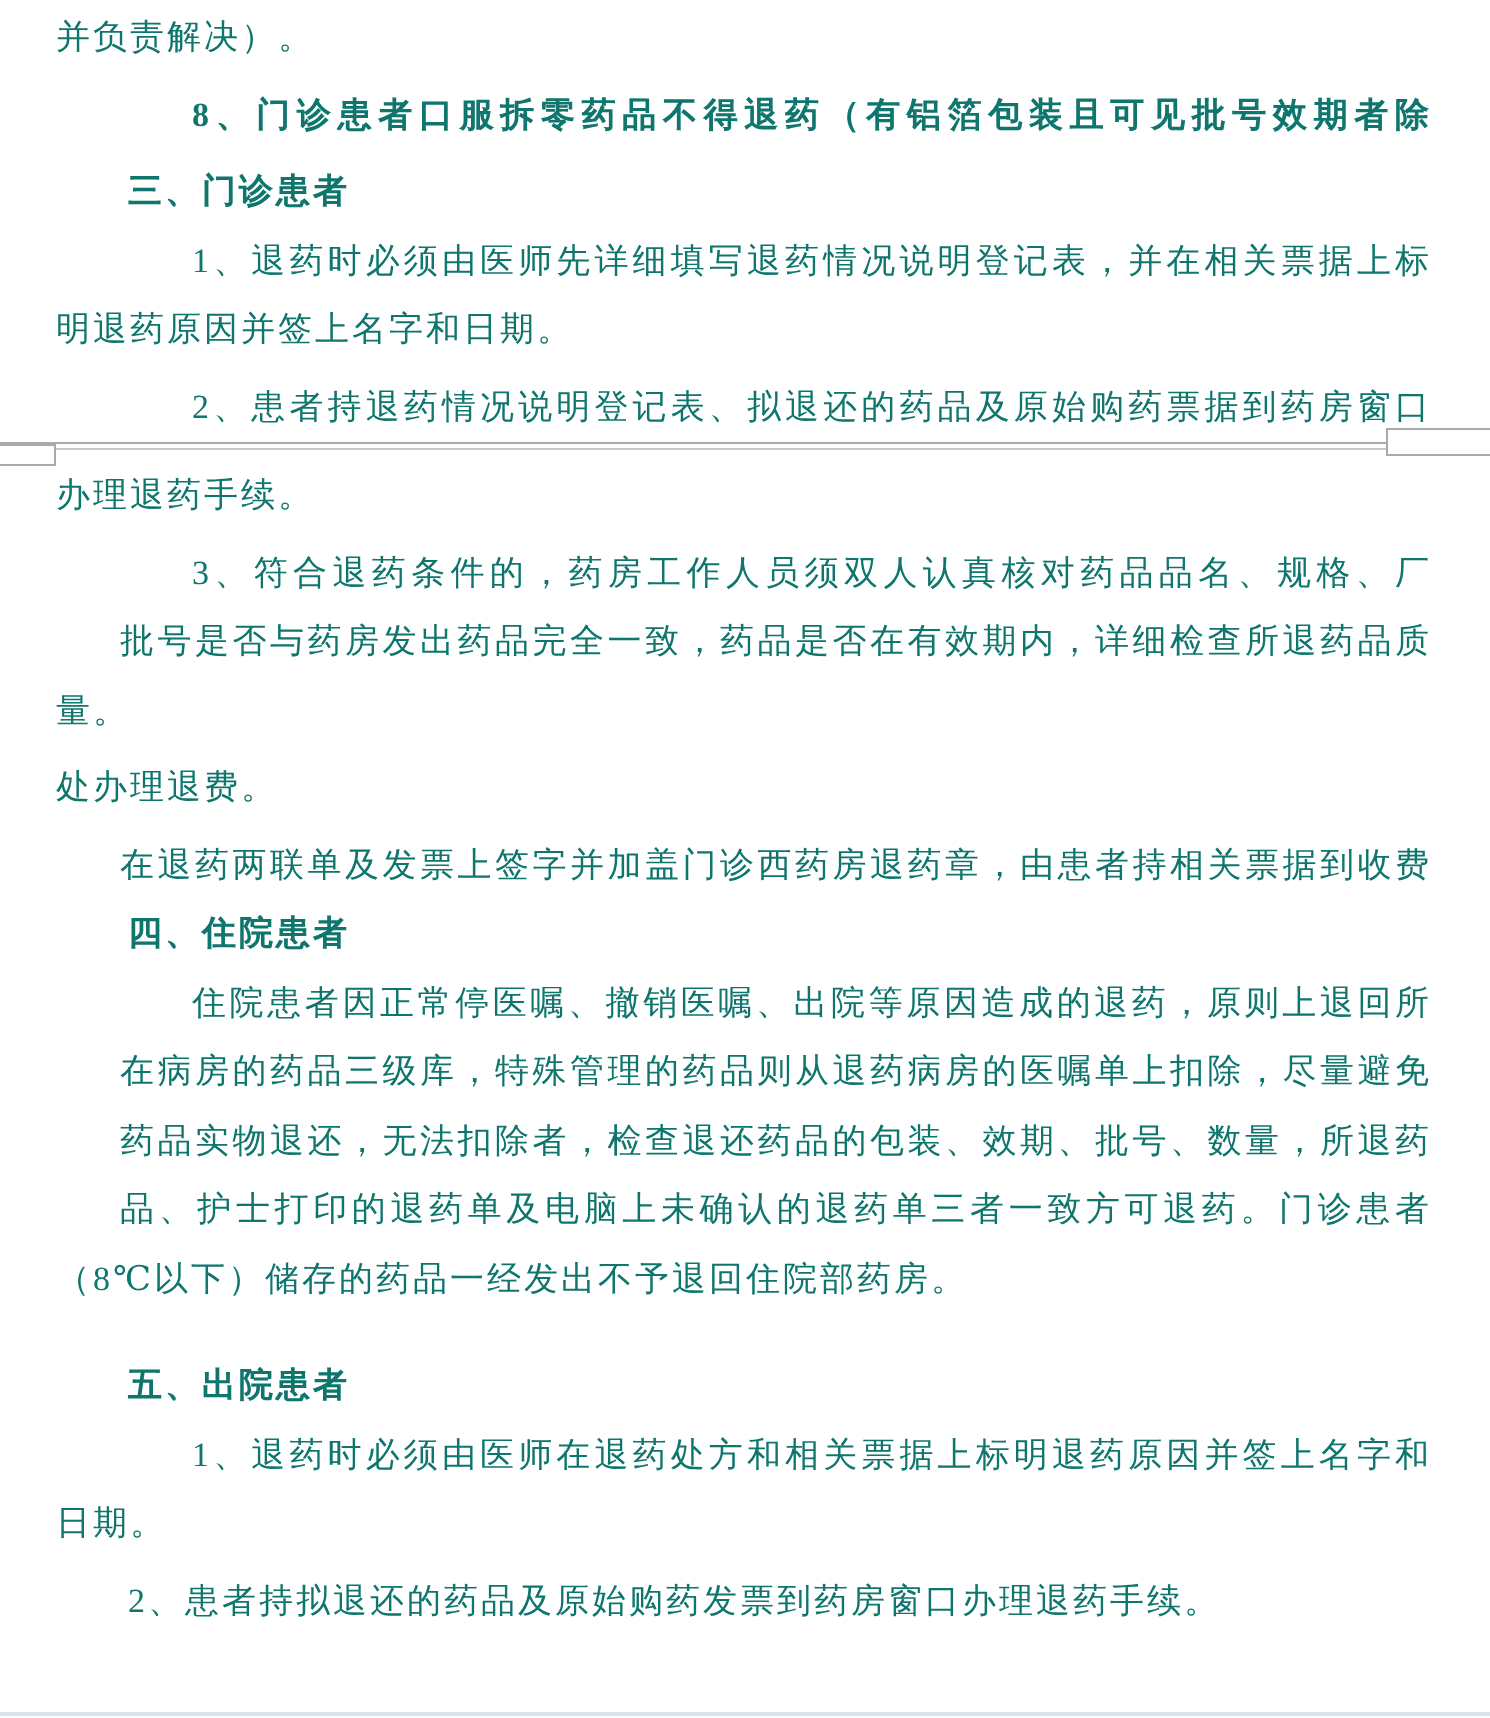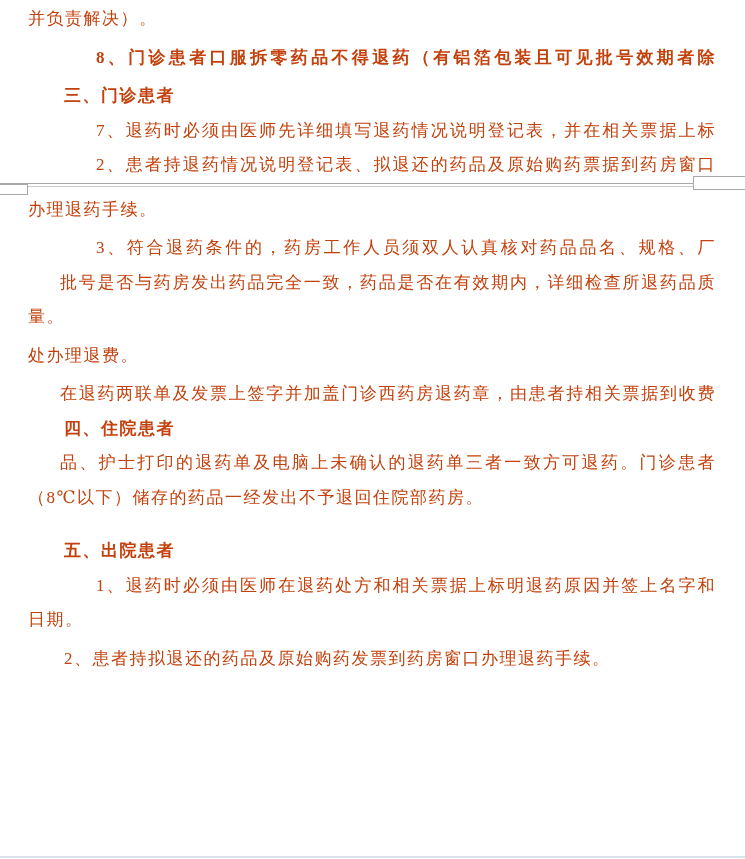--- a/index.html
+++ b/index.html
@@ -9,21 +9,21 @@
   }
   body {
     width: 745px;
     height: 859px;
     overflow: hidden;
     position: relative;
     font-family: "Liberation Serif", "DejaVu Serif", serif;
   }
   .doc {
     padding: 2px 29px 0 28px;
-    color: #c2410c;
+    color: #0f766e;
   }
   .line {
     font-size: 17px;
     line-height: 34.5px;
     height: 34.5px;
     letter-spacing: 1.5px;
     white-space: normal;
     overflow: hidden;
     text-align: left;
   }
@@ -75,37 +75,41 @@
   }
 </style>
 </head>
 <body>
 
 <div class="doc">
 
   <div class="line pend">并负责解决）。</div>
   <div class="line indent bold fill pend">8、门诊患者口服拆零药品不得退药（有铝箔包装且可见批号效期者除外）。</div>
   <div class="line indent bold">三、门诊患者</div>
-  <div class="line indent fill">7、退药时必须由医师先详细填写退药情况说明登记表，并在相关票据上标</div>
+  <div class="line indent fill">1、退药时必须由医师先详细填写退药情况说明登记表，并在相关票据上标</div>
+  <div class="line pend">明退药原因并签上名字和日期。</div>
   <div class="line indent fill">2、患者持退药情况说明登记表、拟退还的药品及原始购药票据到药房窗口</div>
 
   <div class="page-break">
     <div class="pb-line1"></div>
     <div class="pb-line2"></div>
     <div class="pb-tab-left"></div>
     <div class="pb-tab-right"></div>
   </div>
 
   <div class="line pend">办理退药手续。</div>
   <div class="line indent fill">3、符合退药条件的，药房工作人员须双人认真核对药品品名、规格、厂家、</div>
   <div class="line fill">批号是否与药房发出药品完全一致，药品是否在有效期内，详细检查所退药品质</div>
   <div class="line pend">量。</div>
   <div class="line pend">处办理退费。</div>
   <div class="line fill">在退药两联单及发票上签字并加盖门诊西药房退药章，由患者持相关票据到收费</div>
   <div class="line indent bold">四、住院患者</div>
+  <div class="line indent fill">住院患者因正常停医嘱、撤销医嘱、出院等原因造成的退药，原则上退回所</div>
+  <div class="line fill">在病房的药品三级库，特殊管理的药品则从退药病房的医嘱单上扣除，尽量避免</div>
+  <div class="line fill">药品实物退还，无法扣除者，检查退还药品的包装、效期、批号、数量，所退药</div>
   <div class="line fill">品、护士打印的退药单及电脑上未确认的退药单三者一致方可退药。门诊患者</div>
   <div class="line pend">（8℃以下）储存的药品一经发出不予退回住院部药房。</div>
   <div class="line indent bold gap-top">五、出院患者</div>
   <div class="line indent fill">1、退药时必须由医师在退药处方和相关票据上标明退药原因并签上名字和</div>
   <div class="line pend">日期。</div>
   <div class="line indent">2、患者持拟退还的药品及原始购药发票到药房窗口办理退药手续。</div>
 
 </div>
 
 <div class="bottom-edge"></div>

